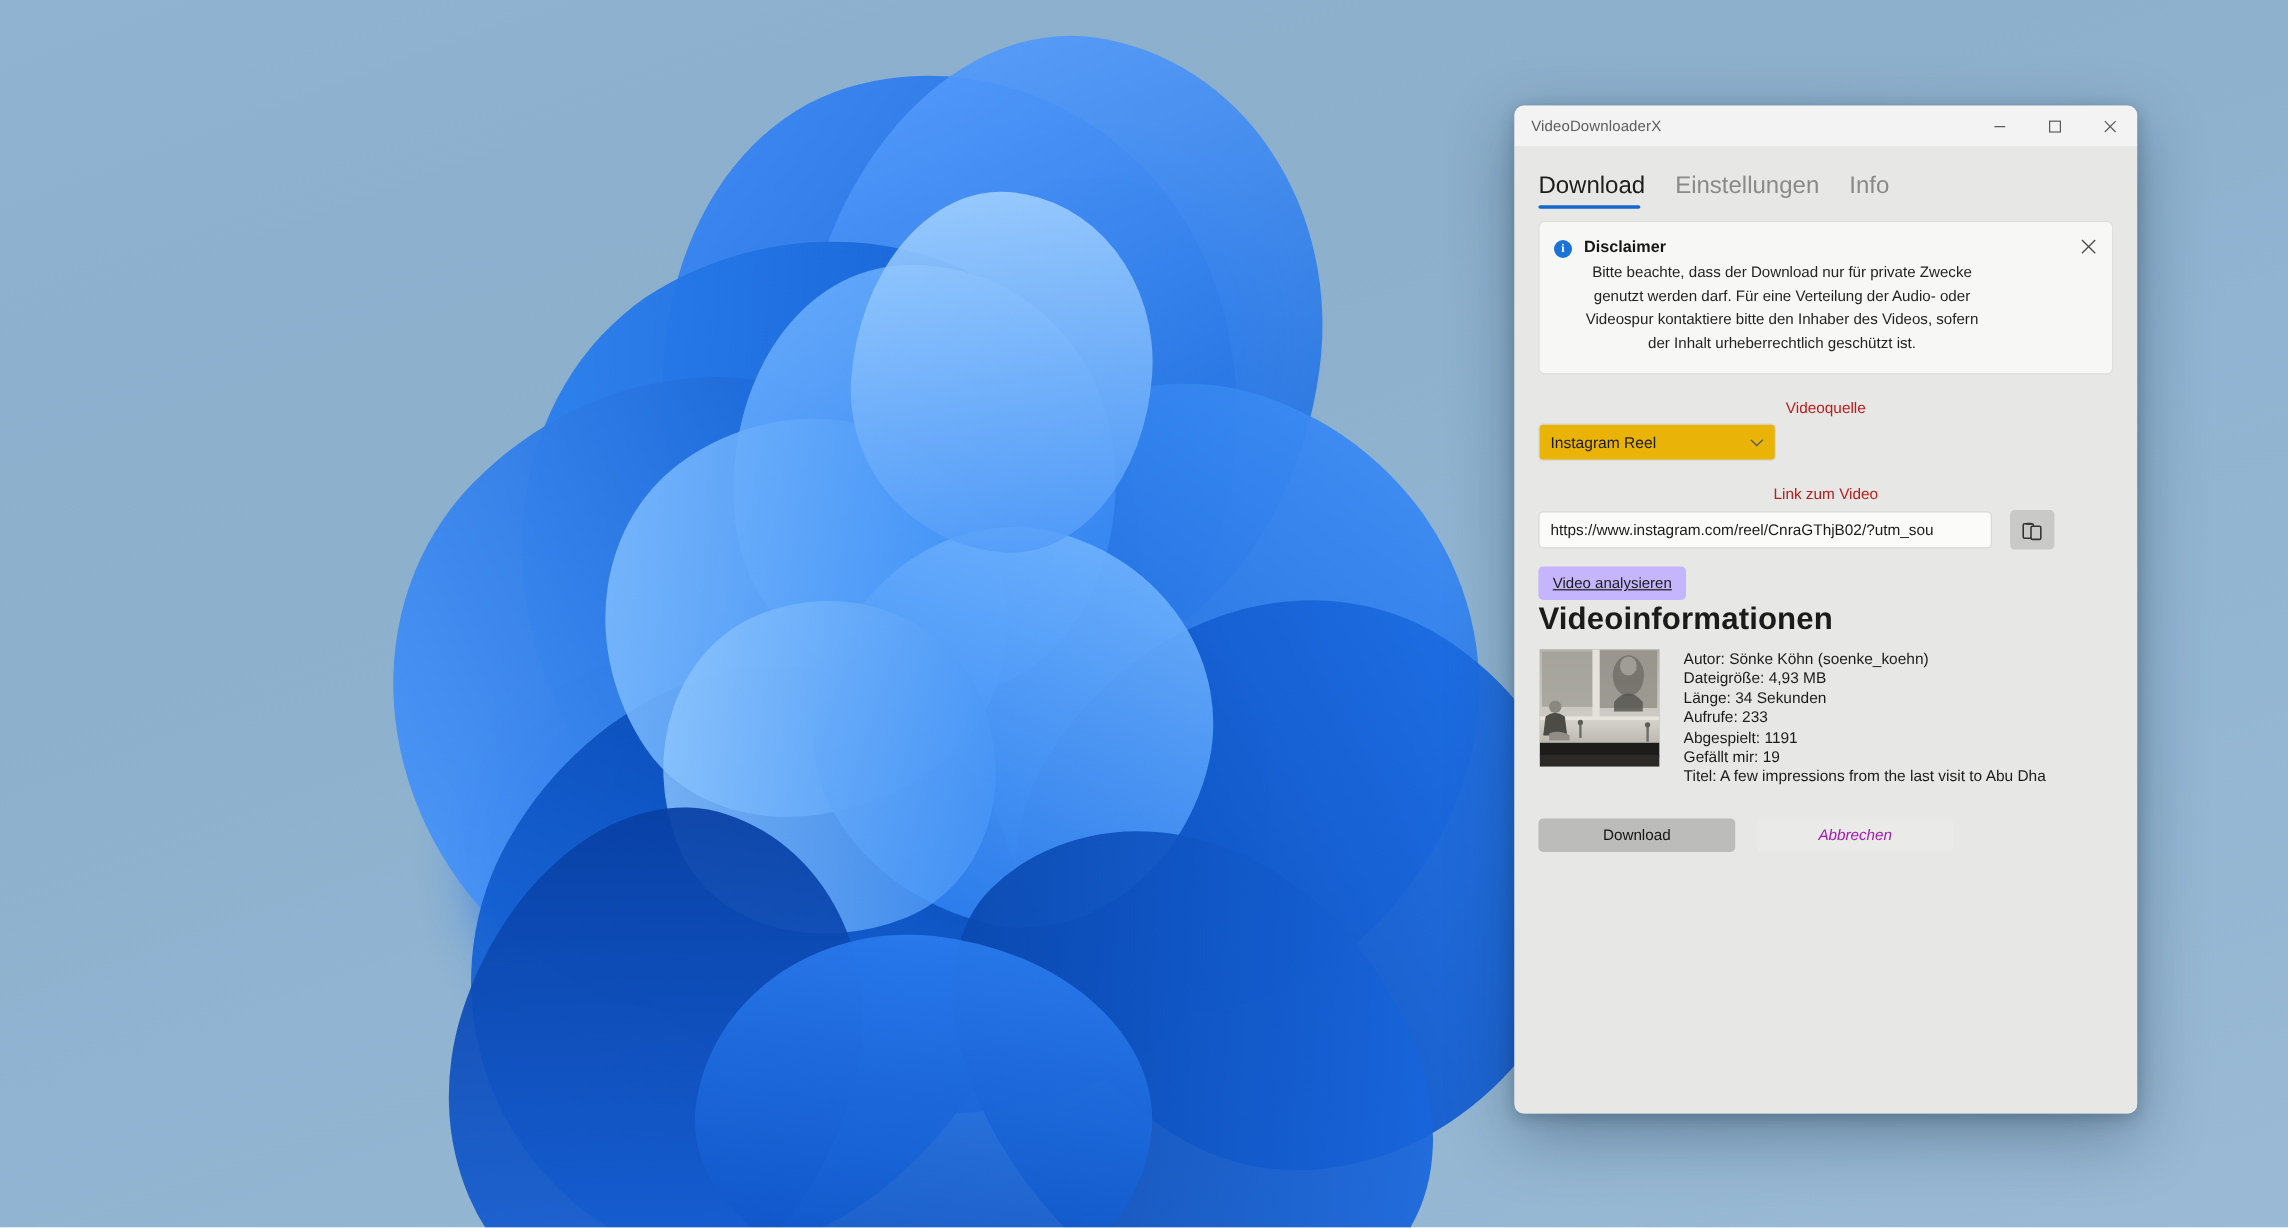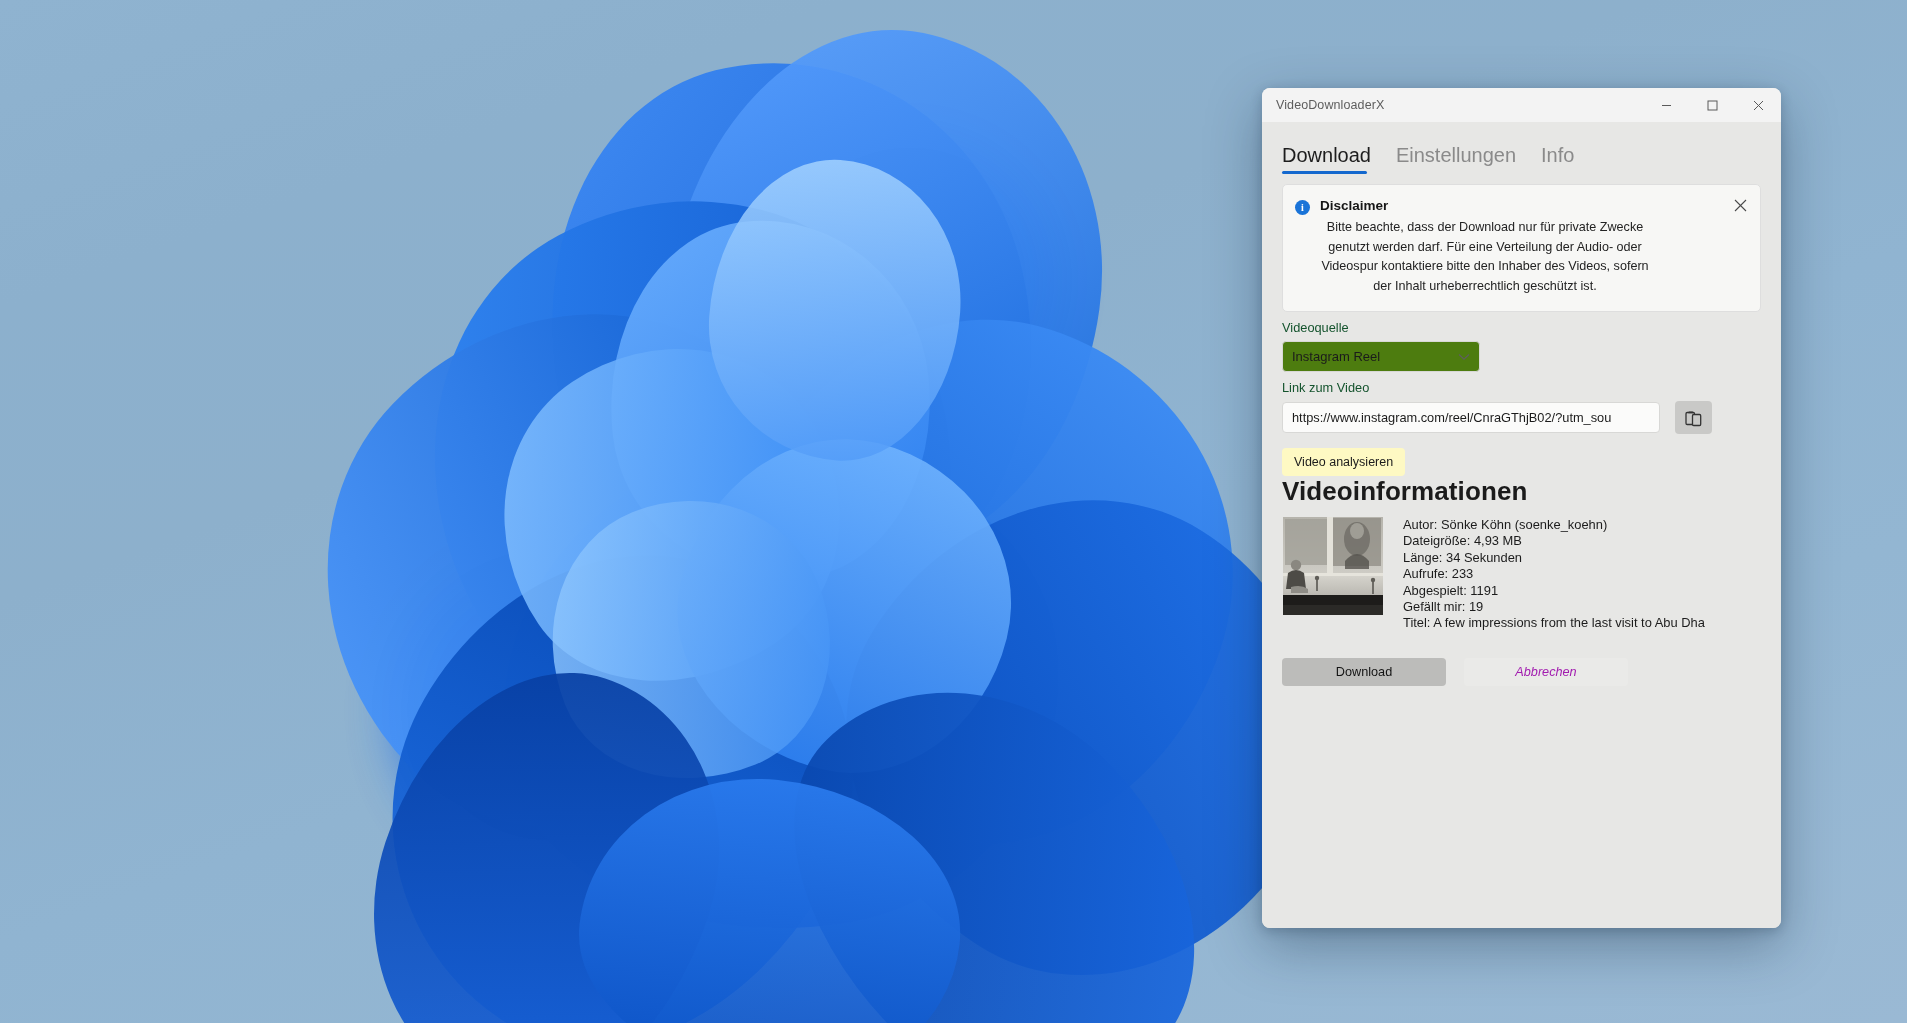--- a/index.html
+++ b/index.html
@@ -155,29 +155,30 @@
     position: absolute;
     top: 10px; right: 10px;
     width: 20px; height: 20px;
     display: flex; align-items: center; justify-content: center;
     color: #4a4a4a;
   }
 
   
   .field-label {
     font-size: 12.8px;
-    color: #14532d;
-    margin-top: 8px;
+    color: #b91c1c;
+    margin-top: 20px;
     margin-bottom: 6px;
+    text-align: center;
   }
 
   #source-select {
     width: 198px;
     height: 31px;
-    background: #4d7c0f;
+    background: #eab308;
     border: 1px solid #d8d8d6;
     border-radius: 4px;
     display: flex;
     align-items: center;
     padding: 0 9px;
     font-size: 13px;
     color: #1b1b1b;
   }
   #source-select .chev { margin-left: auto; color: #5e5e5e; display:block; }
 
@@ -201,27 +202,28 @@
     border-radius: 4px;
     display: flex; align-items: center; justify-content: center;
     color: #333;
     cursor: default;
   }
 
   #analyze-btn {
     margin-top: 14px;
     height: 28px;
     padding: 0 12px;
-    background: #fef9c3;
+    background: #c4b5fd;
     border: none;
     border-radius: 4px;
     font-size: 12.5px;
     color: #1c1c1c;
     font-family: "Liberation Sans", sans-serif;
     cursor: default;
+    text-decoration: underline;
   }
 
   
   #info-heading {
     font-size: 26px;
     color: #1b1b1b;
     font-weight: 700;
     letter-spacing: .1px;
   }
   #info-row {

